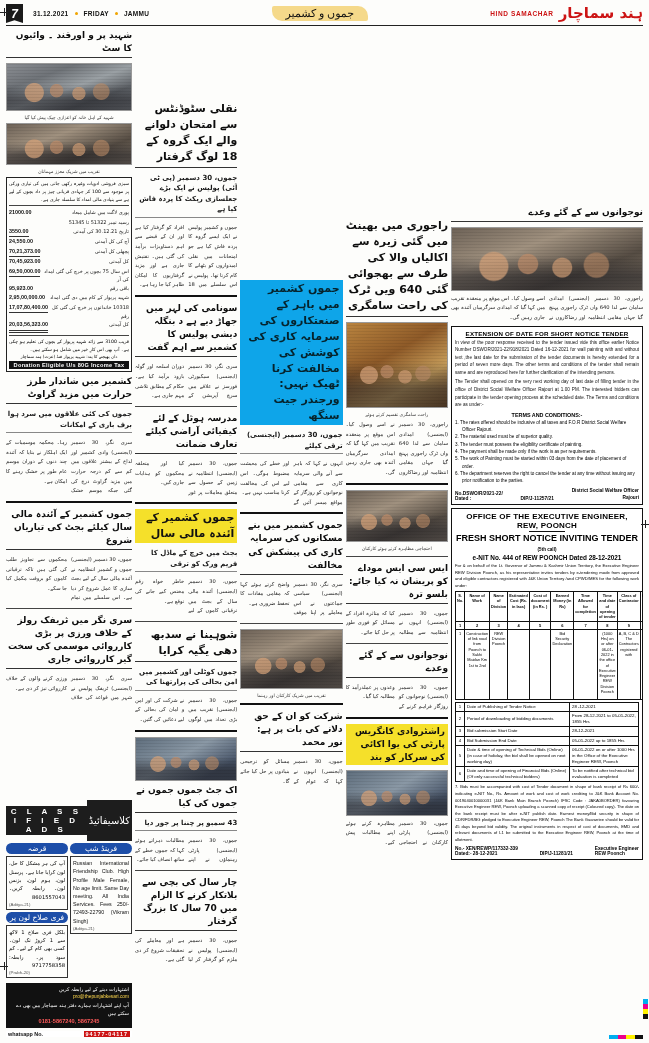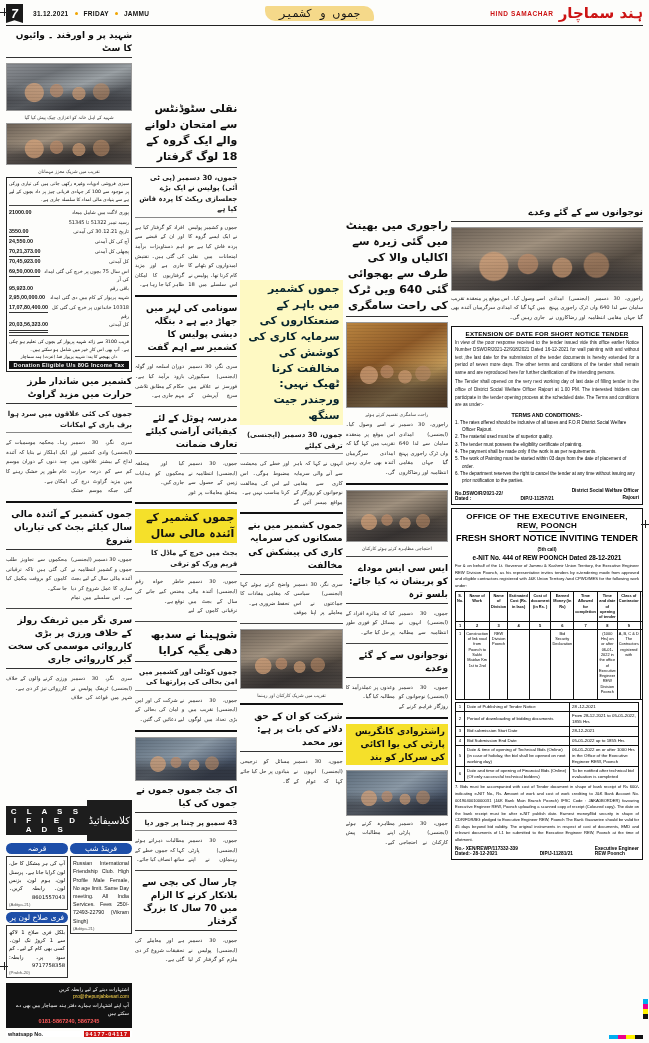--- a/index.html
+++ b/index.html
@@ -36,21 +36,21 @@
     letter-spacing: .3px; margin-left: 10px;
     display: flex; align-items: center; gap: 6px;
   }
   .dot { width:3px;height:3px;border-radius:50%;background:#f0a500;display:inline-block; }
   .mh-center {
     flex: 1; display: flex; align-items: center; justify-content: center;
   }
   .jk-tag {
     background: #f5d98a; padding: 1px 14px;
     font-size: 11px; color: #111;
-    font-family: Liberation Mono, monospace;
+    font-family: Liberation Serif, serif;
     border-radius: 2px 10px 2px 10px;
     direction: rtl;
   }
   .mh-right { display: flex; align-items: center; gap: 5px; }
   .hs-eng {
     font-size: 6.5px; font-weight: bold; color: #cc1414; letter-spacing: .6px;
   }
   .hs-urdu {
     font-size: 15px; color: #cc1414; font-weight: bold;
     font-family: "DejaVu Sans", sans-serif; direction: rtl;
@@ -74,21 +74,21 @@
   }
   .hl {
     direction: rtl; text-align: right;
     font-family: "DejaVu Sans", sans-serif;
     font-size: 11px; font-weight: bold; color: #0d0d0d;
     line-height: 1.45;
     border-bottom: 1px solid #333;
     padding-bottom: 2px; margin-bottom: 2px;
   }
   .hl.sm { font-size: 9px; }
-  .hl.cyan { background: #fef9c3; color: #06232c; padding: 1px 3px; border-bottom: none; }
+  .hl.cyan { background: #0ea5e9; color: #06232c; padding: 1px 3px; border-bottom: none; }
   .hl.yellow { background: #f5e02a; color: #111; padding: 1px 3px; border-bottom: none; }
   .sub {
     direction: rtl; text-align: right;
     font-family: "DejaVu Sans", sans-serif;
     font-size: 7px; font-weight: bold; line-height: 1.5; color: #1a1a1a;
     border-bottom: 1px solid #888; padding-bottom: 2px; margin-bottom: 2px;
   }
   .body {
     direction: rtl; text-align: justify;
     font-family: "DejaVu Sans", sans-serif;

